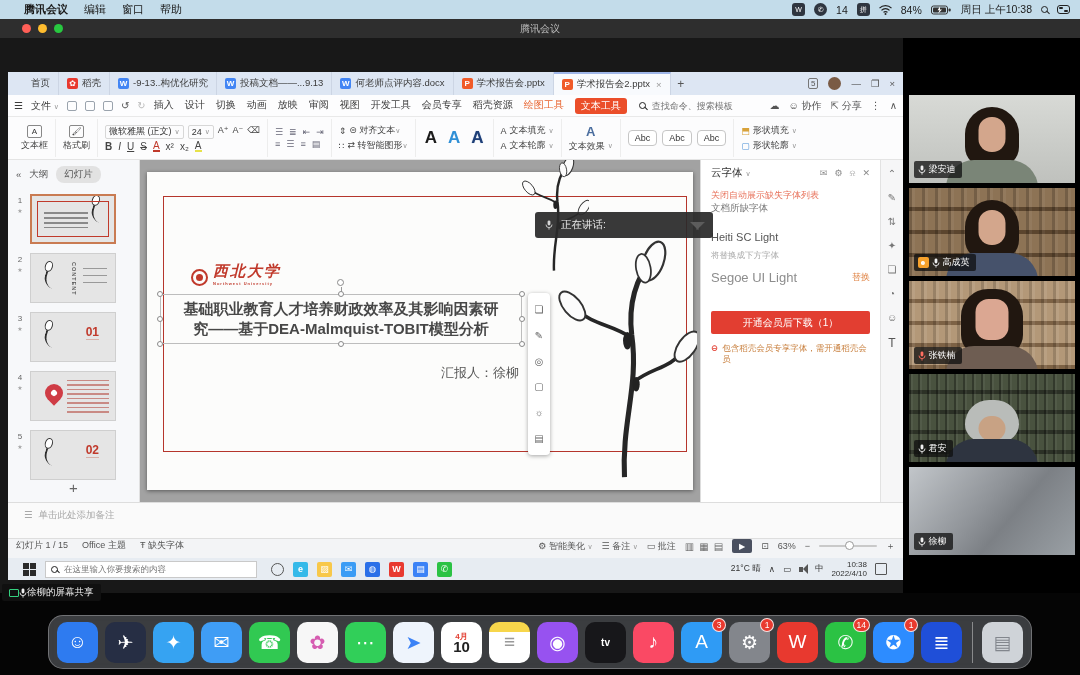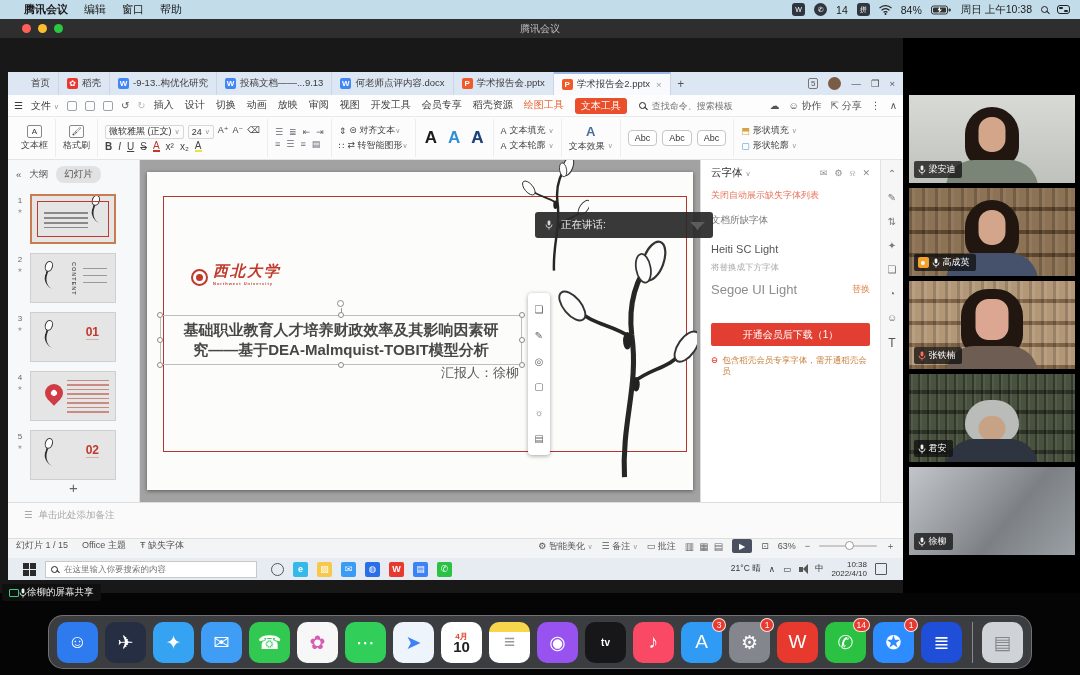--- a/index.html
+++ b/index.html
@@ -92,36 +92,36 @@
   .addslide{position:absolute;left:0;right:0;bottom:6px;text-align:center;font-size:15px;color:#666;}
   
   .canvas{position:absolute;left:132px;top:0;bottom:0;width:560px;background:#a2a2a2;}
   .slide{position:absolute;left:7px;top:12px;width:546px;height:318px;background:#fcfcfb;box-shadow:0 1px 4px rgba(0,0,0,.45);}
   .sframe{position:absolute;left:16px;top:24px;width:524px;height:256px;border:1.5px solid #b5352c;}
   .slogo{position:absolute;left:44px;top:92px;display:flex;align-items:center;gap:5px;}
   .seal{width:17px;height:17px;border-radius:50%;border:2px solid #c0392b;position:relative;}
   .seal::after{content:"";position:absolute;inset:3px;border-radius:50%;background:#c0392b;}
   .uname{color:#c0392b;font-weight:bold;font-style:italic;font-size:15px;letter-spacing:2px;line-height:13px;}
   .usub{display:block;font-size:4px;letter-spacing:1px;font-style:normal;}
-  .stitle{position:absolute;left:13px;top:122px;width:362px;border:1px solid #bdbdbd;padding:4px 2px;text-align:center;font-weight:bold;font-size:15px;line-height:20px;color:#474747;margin-top:21px;}
+  .stitle{position:absolute;left:13px;top:122px;width:362px;border:1px solid #bdbdbd;padding:4px 2px;text-align:center;font-weight:bold;font-size:15px;line-height:20px;color:#474747;}
   .hd{position:absolute;width:6px;height:6px;background:#fff;border:1px solid #8a8a8a;border-radius:50%;}
   .rot{position:absolute;left:50%;top:-16px;width:7px;height:7px;border:1px solid #8a8a8a;border-radius:50%;background:#fff;margin-left:-4px;}
   .rot::after{content:"";position:absolute;left:3px;top:7px;width:1px;height:8px;background:#9a9a9a;}
   .spres{position:absolute;left:196px;top:192px;width:176px;text-align:right;font-size:13px;color:#555;}
   .sgrade{position:absolute;left:150px;top:214px;width:230px;text-align:center;font-size:13px;color:#555;}
   .branch{position:absolute;color:#222;}
   .floatbar{position:absolute;left:388px;top:133px;width:22px;height:162px;background:#fff;border-radius:4px;box-shadow:0 1px 4px rgba(0,0,0,.35);display:flex;flex-direction:column;align-items:center;justify-content:space-around;font-size:10px;color:#666;padding:4px 0;}
   .speak{position:absolute;left:527px;top:140px;width:178px;height:26px;background:rgba(42,42,42,.93);border-radius:3px;display:flex;align-items:center;gap:8px;padding:0 10px;color:#e8e8e8;font-size:10.5px;z-index:5;}
   .speaklogo{margin-left:auto;color:#5c5c5c;font-size:11px;letter-spacing:-2px;}
   
   .fpanel{position:absolute;left:692px;top:0;bottom:0;width:180px;background:#fff;border-left:1px solid #ddd;font-size:9.5px;color:#444;padding:6px 10px;}
   .fphead{display:flex;align-items:center;font-size:10.5px;color:#333;}
   .fpicons{margin-left:auto;display:flex;gap:7px;color:#8a8a8a;font-size:9px;}
   .fplink{color:#e8735c;font-size:9px;margin-top:9px;}
-  .fplabel{color:#777;margin-top:12px;}
+  .fplabel{color:#777;}
   .fpfont1{font-size:11px;color:#555;margin-top:16px;}
   .fphint{color:#aaa;font-size:8.5px;margin-top:7px;}
   .fprow2{display:flex;align-items:center;margin-top:8px;}
   .fpfont2{font-size:13px;color:#8d8d8d;font-weight:300;}
   .fprep{margin-left:auto;color:#e08648;font-size:9px;}
   .fpbtn{margin-top:26px;height:23px;background:#e23e31;border-radius:2px;color:#fff;display:flex;align-items:center;justify-content:center;font-size:10px;}
   .fpnote{display:flex;gap:4px;margin-top:9px;font-size:8.5px;color:#c9803f;line-height:11px;}
   .fpnote b{color:#e23e31;font-weight:bold;}
   
   .sstrip{position:absolute;left:872px;top:0;bottom:0;width:23px;background:#f6f6f7;border-left:1px solid #e2e2e2;display:flex;flex-direction:column;align-items:center;gap:13px;padding-top:8px;font-size:10px;color:#777;}

